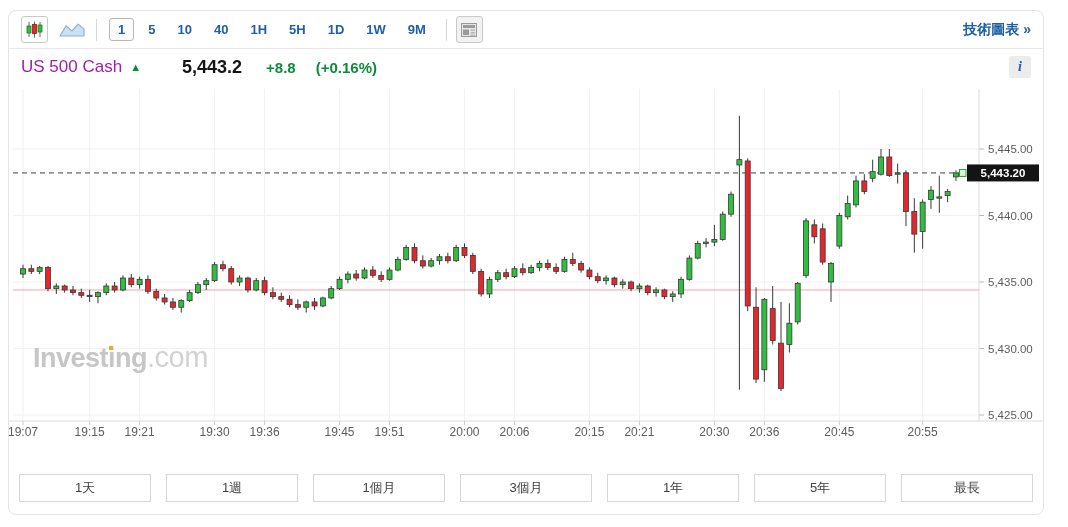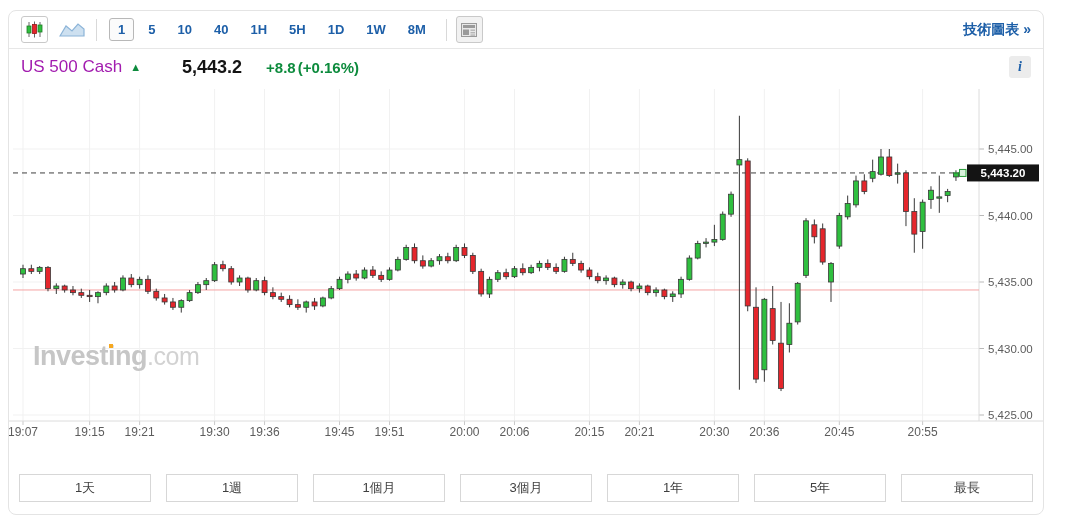--- a/index.html
+++ b/index.html
@@ -26,34 +26,34 @@
     padding: 3px 8px; }
   .tech-link { margin-left: auto; color: #1d5fa8; font-size: 14px;
     text-decoration: none; cursor: pointer; font-weight: 700; }
 
   
   .header { display: flex; align-items: center; height: 34px; padding: 2px 12px 0 12px; }
   .instrument { font-size: 17px; color: #a21caf; }
   .up-arrow { color: #0d8b3d; font-size: 11px; margin: 0 5px 0 8px; }
   .price { font-size: 18px; font-weight: bold; color: #141414; margin-left: 36px; }
   .change, .change-pct { font-size: 15px; font-weight: bold; color: #0d8b3d; margin-left: 24px; }
-  .change-pct { margin-left: 2px; }
+  .change-pct { margin-left: 20px; }
   .info-btn { margin-left: auto; width: 22px; height: 22px; border-radius: 3px;
     background: #ececec; border: none; color: #1d5fa8; font-size: 14px; font-weight: bold;
     font-style: italic; font-family: "Liberation Serif", serif; cursor: pointer;
     line-height: 22px; text-align: center; }
 
   
   .chart-area { position: relative; height: 365px; overflow: hidden; }
   .watermark { position: absolute; left: 24px; top: 258px; pointer-events: none;
     font-size: 27px; font-weight: bold; color: #c6c6c6; letter-spacing: -0.5px; }
   .wm-i { position: relative; }
   .wm-i::after { content: ''; position: absolute; left: 1px; top: 3px;
     width: 4px; height: 4px; background: #f6a821; }
-  .wm-com { font-weight: normal; color: #d2d2d2; font-size: 25px; }
+  .wm-com { font-weight: normal; color: #d2d2d2; font-size: 29px; }
 
   
   .ranges { display: flex; margin: 26px 10px 12px 10px; gap: 16px; }
   .range-btn { flex: 1; height: 28px; border: 1px solid #d7d7d7; background: #fff;
     color: #3f3f3f; font-size: 13px; cursor: pointer; margin-left: -1px;
     font-family: "Liberation Sans", sans-serif; }
   .range-btn:first-child { margin-left: 0; }
 </style>
 </head>
 <body>
@@ -79,21 +79,21 @@
     <span class="vsep"></span>
     <div class="timeframes" id="timeframes">
         <button class="tf sel">1</button>
         <button class="tf">5</button>
         <button class="tf">10</button>
         <button class="tf">40</button>
         <button class="tf">1H</button>
         <button class="tf">5H</button>
         <button class="tf">1D</button>
         <button class="tf">1W</button>
-        <button class="tf">8M</button>
+        <button class="tf">9M</button>
       </div>
     <span class="vsep"></span>
     <button class="icon-btn gray">
       <svg width="16" height="14" viewBox="0 0 16 14">
         <rect x="0.5" y="0.5" width="15" height="13" fill="#e8e8e8" stroke="#9a9a9a"></rect>
         <rect x="2" y="2" width="12" height="3" fill="#9a9a9a"></rect>
         <rect x="2" y="6.5" width="6" height="5.5" fill="#9a9a9a"></rect>
         <rect x="9.5" y="6.5" width="4.5" height="1.4" fill="#b5b5b5"></rect>
         <rect x="9.5" y="9" width="4.5" height="1.4" fill="#b5b5b5"></rect>
         <rect x="9.5" y="11.4" width="4.5" height="1.4" fill="#b5b5b5"></rect>

